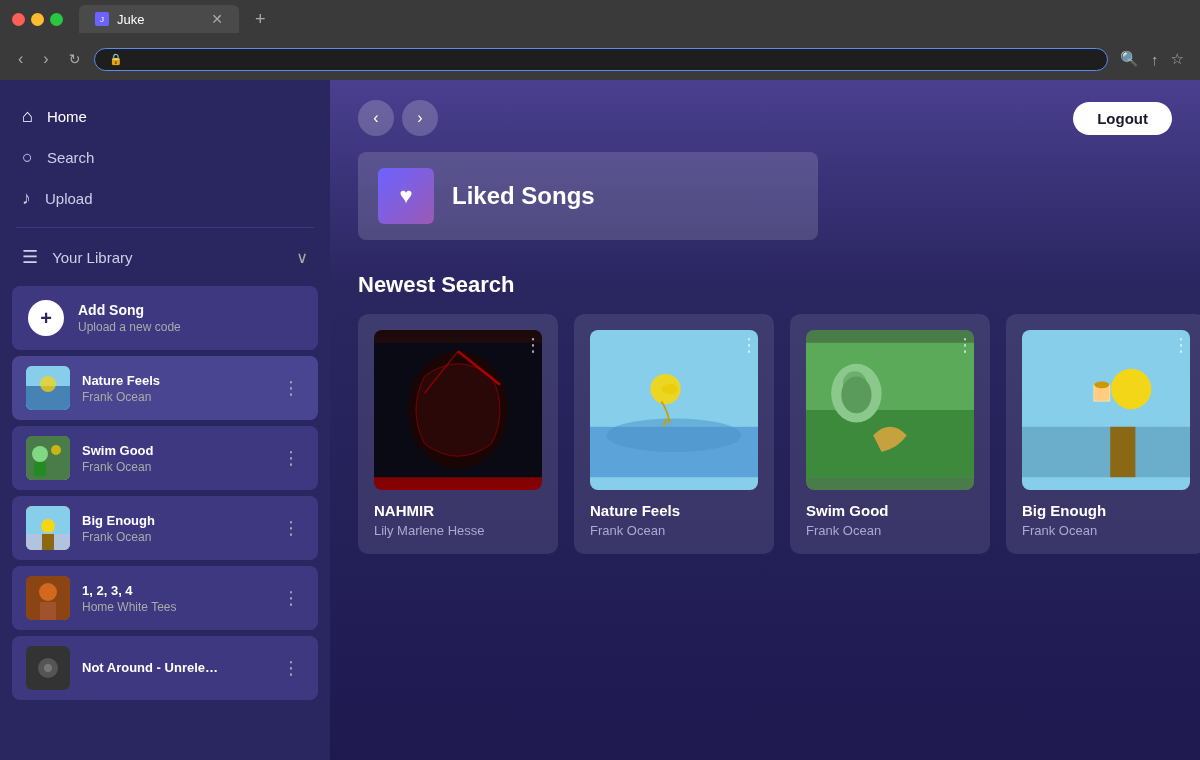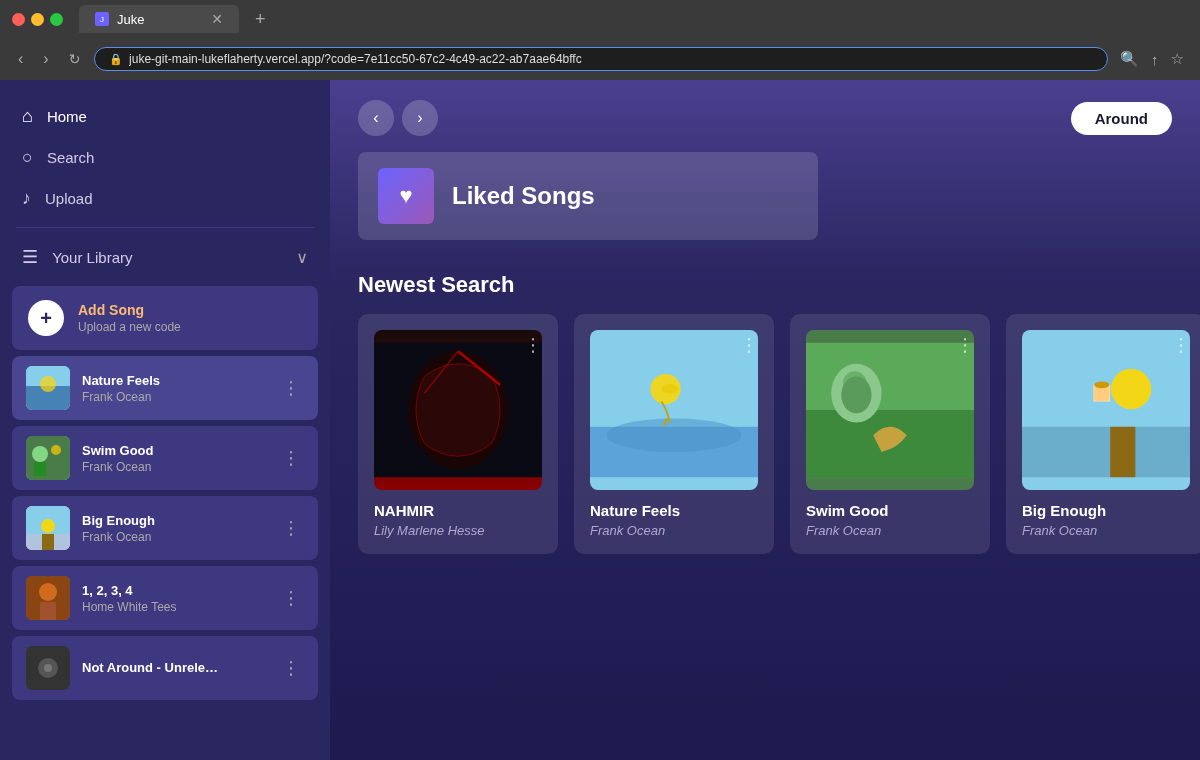--- a/index.html
+++ b/index.html
@@ -40,21 +40,21 @@
     .library-title { display: flex; align-items: center; gap: 14px; font-size: 15px; font-weight: 500; }
     .chevron-icon { font-size: 16px; color: #aaa; }
 
     .library-items { flex: 1; overflow-y: auto; padding: 8px 12px; display: flex; flex-direction: column; gap: 6px; }
     .library-items::-webkit-scrollbar { width: 4px; }
     .library-items::-webkit-scrollbar-track { background: transparent; }
     .library-items::-webkit-scrollbar-thumb { background: #4a4580; border-radius: 2px; }
 
     .add-song-card { background: #3d3880; border-radius: 8px; padding: 14px 16px; display: flex; align-items: center; gap: 14px; cursor: pointer; }
     .add-icon { width: 36px; height: 36px; border-radius: 50%; background: #fff; display: flex; align-items: center; justify-content: center; color: #2a2660; font-size: 20px; font-weight: bold; flex-shrink: 0; }
-    .add-song-text .title { font-size: 14px; font-weight: 600; color: #fdba74; }
+    .add-song-text .title { font-size: 14px; font-weight: 600; color: #ffffff; }
     .add-song-text .subtitle { font-size: 12px; color: #aaa; margin-top: 2px; }
 
     .song-card { background: #3d3880; border-radius: 8px; padding: 10px 14px; display: flex; align-items: center; gap: 12px; cursor: pointer; }
     .song-card.active { background: #4a4590; }
     .song-thumb { width: 44px; height: 44px; border-radius: 6px; overflow: hidden; flex-shrink: 0; }
     .song-info { flex: 1; }
     .song-title { font-size: 13px; font-weight: 600; color: #fff; }
     .song-artist { font-size: 12px; color: #aaa; margin-top: 2px; }
     .song-menu { color: #aaa; font-size: 18px; padding: 4px; margin-left: auto; cursor: pointer; flex-shrink: 0; }
 
@@ -79,21 +79,21 @@
     .liked-songs-card { background: rgba(255,255,255,0.15); border-radius: 8px; display: flex; align-items: center; gap: 18px; padding: 16px 20px; width: 460px; max-width: 100%; margin-bottom: 32px; cursor: pointer; }
     .liked-thumb { width: 56px; height: 56px; border-radius: 6px; background: linear-gradient(135deg, #6c63ff, #9b59b6); display: flex; align-items: center; justify-content: center; font-size: 22px; color: #fff; }
     .liked-label { font-size: 24px; font-weight: 600; color: #fff; }
 
     .section-title { font-size: 22px; font-weight: 700; color: #fff; margin-bottom: 16px; }
 
     .songs-grid { display: flex; gap: 16px; overflow-x: visible; }
     .song-grid-card { background: rgba(255,255,255,0.1); border-radius: 10px; padding: 16px; width: 200px; flex-shrink: 0; cursor: pointer; position: relative; }
     .grid-thumb { width: 100%; height: 160px; border-radius: 8px; overflow: hidden; margin-bottom: 12px; }
     .grid-song-title { font-size: 15px; font-weight: 700; color: #fff; margin-bottom: 4px; }
-    .grid-song-artist { font-size: 13px; color: #b0a8d0; font-style: italic; }
+    .grid-song-artist { font-size: 13px; color: #b0a8d0; }
     .grid-menu { position: absolute; top: 20px; right: 16px; color: rgba(255,255,255,0.7); font-size: 18px; cursor: pointer; }
 
     
     .nahmir-bg { background: linear-gradient(180deg, #1a0a0a 0%, #3d1010 50%, #8b0000 100%); }
     .swim-art { background: #4a7c4a; display: flex; align-items: center; justify-content: center; }
     .big-art { background: #87ceeb; display: flex; align-items: center; justify-content: center; }
     .nature-art { background: #87ceeb; display: flex; align-items: center; justify-content: center; }
   </style>
 </head>
 <body>
@@ -111,21 +111,20 @@
       <span class="tab-close">✕</span>
     </div>
     <span class="tab-new">+</span>
   </div>
   <div class="browser-toolbar">
     <button class="nav-btn">‹</button>
     <button class="nav-btn">›</button>
     <button class="nav-btn reload-btn">↻</button>
     <div class="address-bar">
       <span class="lock-icon">🔒</span>
-      <span class="address-text">juke-git-main-lukeflaherty.vercel.app/?code=7e11cc50-67c2-4c49-ac22-ab7aae64bffc</span>
     </div>
     <div class="toolbar-actions">
       <span class="toolbar-icon">🔍</span>
       <span class="toolbar-icon">↑</span>
       <span class="toolbar-icon">☆</span>
     </div>
   </div>
 </div>
 
 <div class="app">
@@ -247,21 +246,21 @@
     </div>
   </div>
 
   <div class="main">
 
     <div class="main-header">
       <div class="nav-arrows">
         <button class="arrow-btn">‹</button>
         <button class="arrow-btn">›</button>
       </div>
-      <button class="logout-btn">Around</button>
+      <button class="logout-btn">Logout</button>
     </div>
 
     <div class="main-content">
 
 
       <div class="liked-songs-card">
         <div class="liked-thumb">♥</div>
         <span class="liked-label">Liked Songs</span>
       </div>
 

